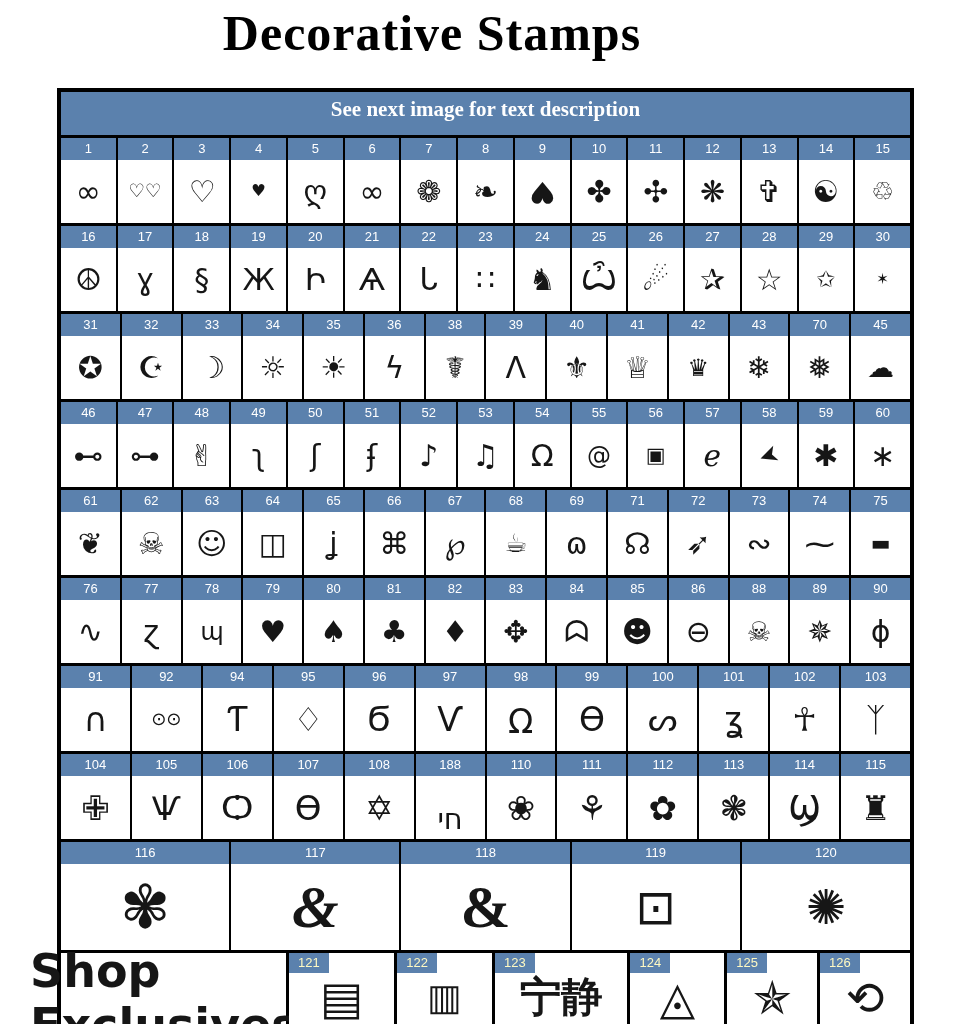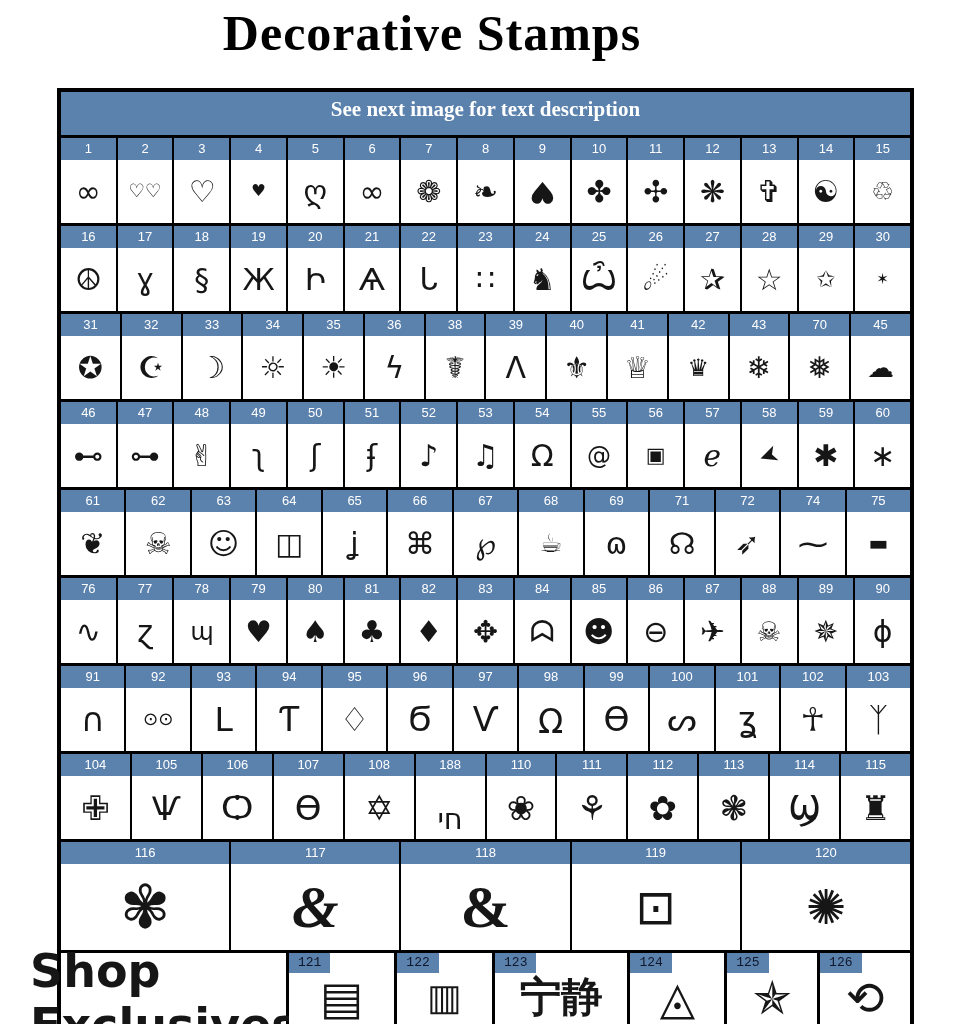--- a/index.html
+++ b/index.html
@@ -33,22 +33,22 @@
   .it{font-family:"Liberation Serif",serif;font-style:italic;font-weight:bold;}
   .sf{font-family:"Liberation Serif",serif;font-weight:bold;}
   
   .exrow{display:flex;}
   .exrow .excell{position:relative;flex:1;display:flex;align-items:center;justify-content:center;
         border-right:3px solid var(--border);background:#fff;height:90px;
         color:var(--ink);font-family:"DejaVu Sans",sans-serif;font-size:46px;}
   .exrow .excell:last-child{border-right:none;}
   .exlabel{width:228px;flex:none !important;display:flex;align-items:center;justify-content:center;
            font-family:"Liberation Serif",serif;font-weight:bold;font-size:27px;color:#000;}
-  .badge{position:absolute;top:0;left:0;background:var(--blue);color:#0f172a;
-         font-family:Liberation Mono, monospace;font-size:13px;line-height:20px;
+  .badge{position:absolute;top:0;left:0;background:var(--blue);color:#fef9c3;
+         font-family:Liberation Sans, sans-serif;font-size:13px;line-height:20px;
          padding:0 9px;height:20px;}
 </style>
 </head>
 <body>
 
 <div class="page">
   <div class="title">Decorative Stamps</div>
 
   <div class="stamp-table">
     <div class="banner">See next image for text description</div>
@@ -476,20 +476,26 @@
               <span class="glyph">☊</span>
             </div>
           </div>
           <div class="cell">
             <div class="numhead">72</div>
             <div class="art">
               <span class="glyph">➶</span>
             </div>
           </div>
           <div class="cell">
+            <div class="numhead">73</div>
+            <div class="art">
+              <span class="glyph">∾</span>
+            </div>
+          </div>
+          <div class="cell">
             <div class="numhead">74</div>
             <div class="art">
               <span class="glyph">⁓</span>
             </div>
           </div>
           <div class="cell">
             <div class="numhead">75</div>
             <div class="art">
               <span class="glyph" style="font-size: 0.7em;">▬</span>
             </div>
@@ -556,26 +562,20 @@
               <span class="glyph">☻</span>
             </div>
           </div>
           <div class="cell">
             <div class="numhead">86</div>
             <div class="art">
               <span class="glyph">⊖</span>
             </div>
           </div>
           <div class="cell">
-            <div class="numhead">87</div>
-            <div class="art">
-              <span class="glyph">✈</span>
-            </div>
-          </div>
-          <div class="cell">
             <div class="numhead">88</div>
             <div class="art">
               <span class="glyph" style="font-size: 0.9em;">☠</span>
             </div>
           </div>
           <div class="cell">
             <div class="numhead">89</div>
             <div class="art">
               <span class="glyph">✵</span>
             </div>
@@ -591,26 +591,20 @@
           <div class="cell">
             <div class="numhead">91</div>
             <div class="art">
               <span class="glyph">∩</span>
             </div>
           </div>
           <div class="cell">
             <div class="numhead">92</div>
             <div class="art">
               <span class="glyph" style="font-size: 0.55em;">⊙⊙</span>
-            </div>
-          </div>
-          <div class="cell">
-            <div class="numhead">93</div>
-            <div class="art">
-              <span class="glyph">ᒪ</span>
             </div>
           </div>
           <div class="cell">
             <div class="numhead">94</div>
             <div class="art">
               <span class="glyph">Ƭ</span>
             </div>
           </div>
           <div class="cell">
             <div class="numhead">95</div>

